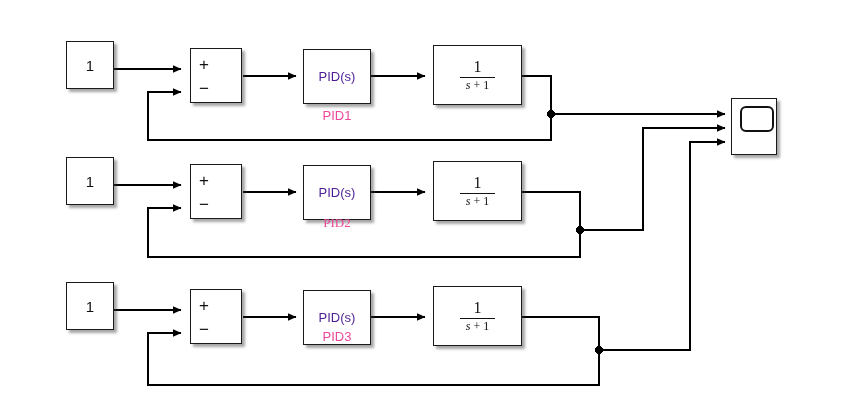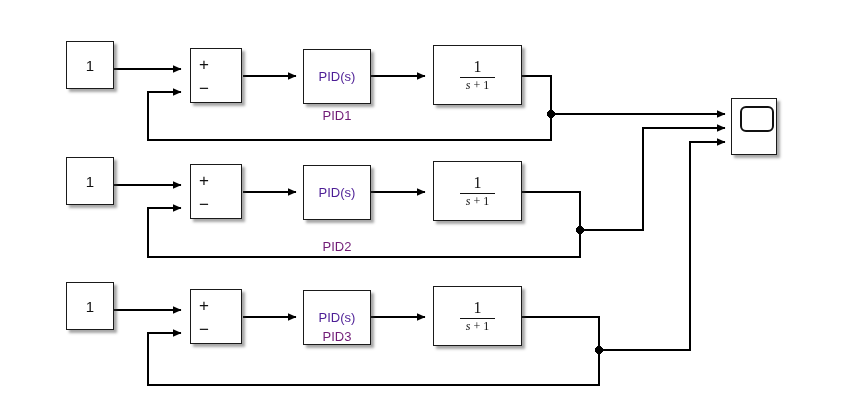--- a/index.html
+++ b/index.html
@@ -18,21 +18,21 @@
   .pid-blk{font-size:13px;color:#4c1d95;}
   .tf-blk{font-family:"Liberation Serif",serif;color:#111;}
   .frac{display:inline-block;text-align:center;line-height:1.05;}
   .frac .num{display:block;font-size:16px;padding:0 6px 1px 6px;}
   .frac .den{display:block;font-size:12px;padding:1px 6px 0 6px;
              border-top:1.5px solid #111;}
   .frac .den i{font-style:italic;}
   .scope-blk{display:block;}
   .scope-screen{position:absolute;left:8px;top:7px;width:30px;height:22px;
                 border:2px solid #111;border-radius:6px;background:#ffffff;}
-  .lbl{position:absolute;font-size:13px;color:#701a75;text-align:center;
+  .lbl{position:absolute;font-size:13px;color:#ec4899;text-align:center;
        white-space:nowrap;}
 </style>
 </head>
 <body>
 
 <div id="canvas">
 
   <svg class="wires" viewBox="0 0 844 405" xmlns="http://www.w3.org/2000/svg">
     <defs>
       <marker id="arrow" markerWidth="9" markerHeight="9" refX="8.5" refY="4.5" orient="auto" markerUnits="userSpaceOnUse">
@@ -94,21 +94,21 @@
   </div>
 
   <div class="blk sum-blk" style="left:190px;top:164px;width:52px;height:55px;">
     <span class="plus">+</span>
     <span class="minus">−</span>
   </div>
 
   <div class="blk pid-blk" style="left:303px;top:165px;width:68px;height:55px;">
     <span>PID(s)</span>
   </div>
-  <div class="lbl" style="left:303px;top:239px;width:68px;">PID2</div>
+  <div class="lbl" style="left:303px;top:215px;width:68px;font-family:Liberation Serif, serif;">PID2</div>
 
   <div class="blk tf-blk" style="left:433px;top:161px;width:89px;height:60px;">
     <span class="frac">
       <span class="num">1</span>
       <span class="den"><i>s</i><span> + 1</span></span>
     </span>
   </div>
 
   <div class="blk const-blk" style="left:66px;top:282px;width:48px;height:48px;">
     <span>1</span>

